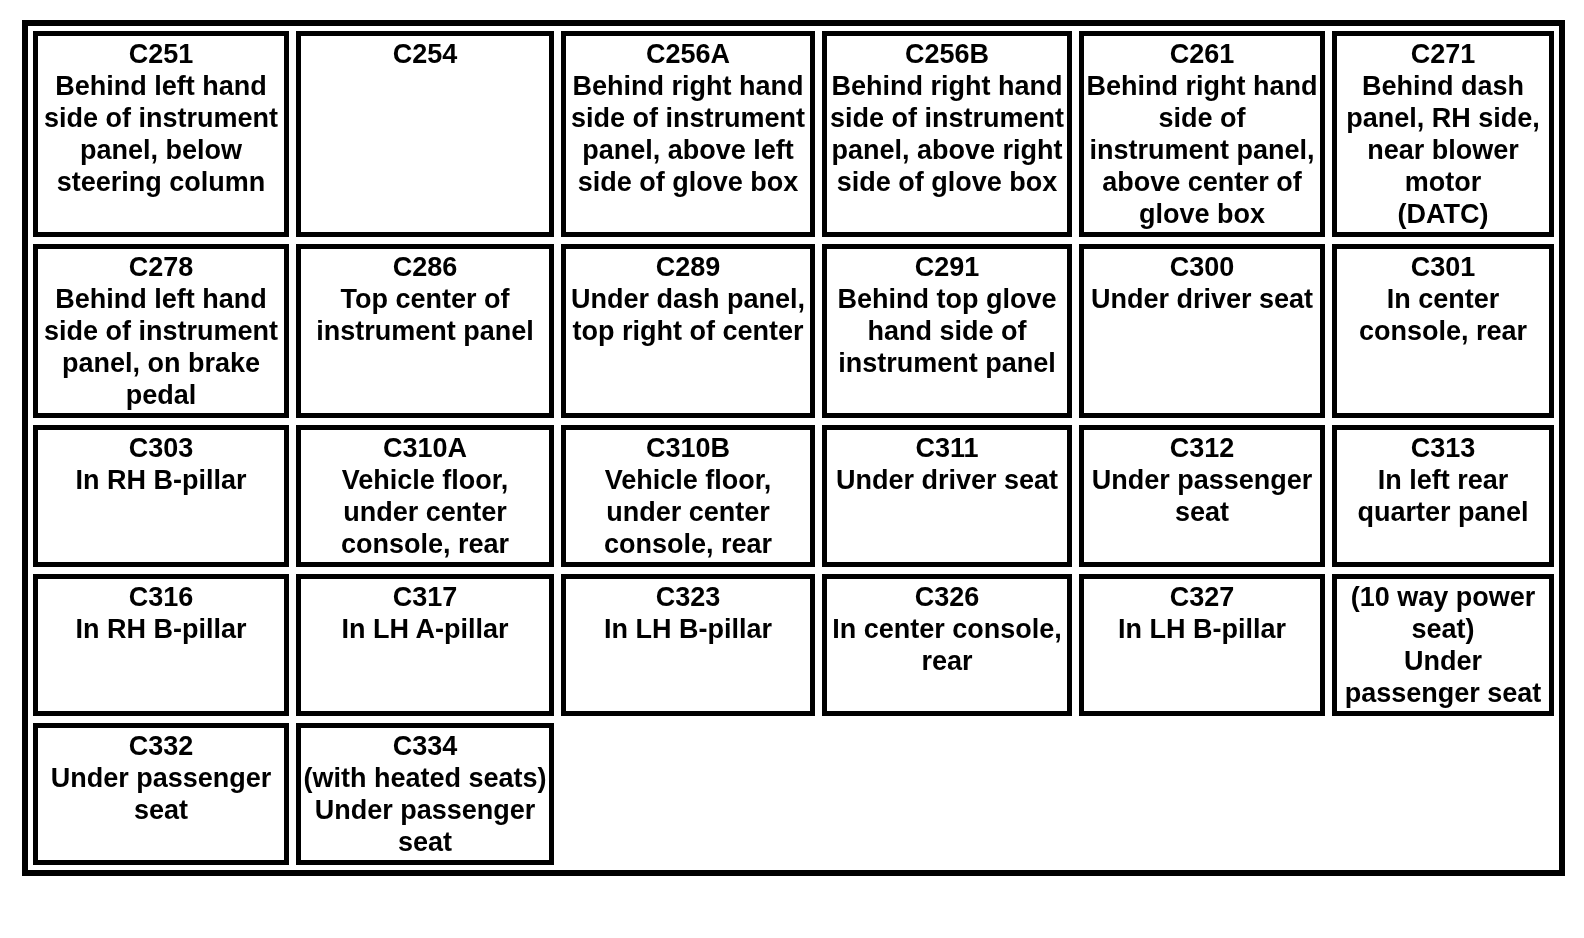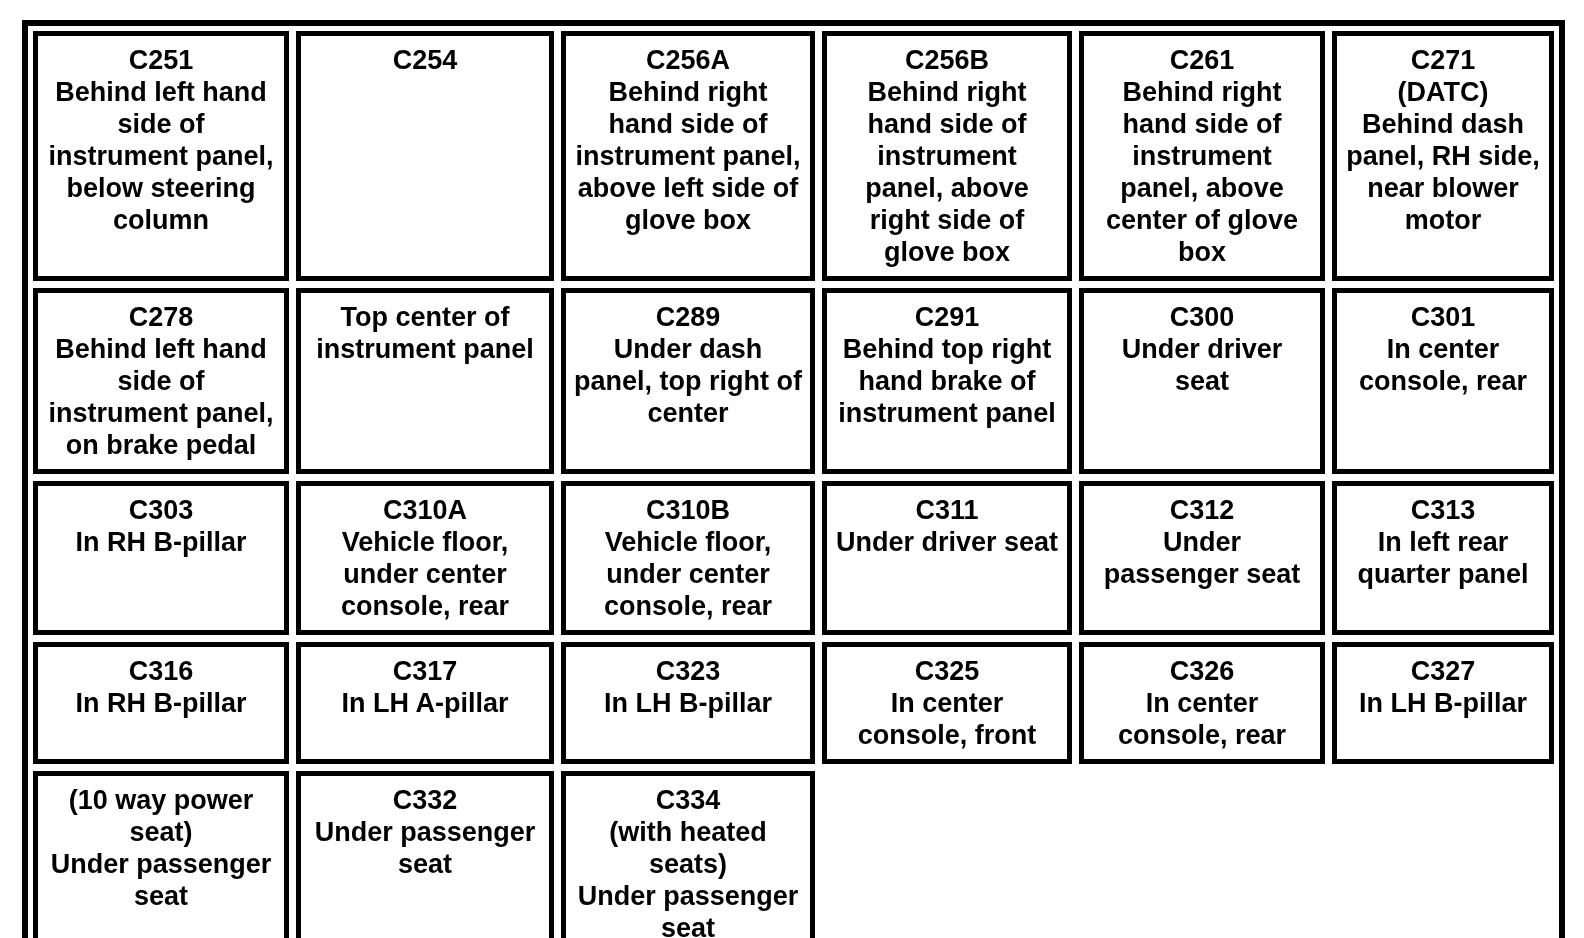--- a/index.html
+++ b/index.html
@@ -20,21 +20,21 @@
   }
   .grid {
     display: grid;
     grid-template-columns: 256px 258px 254px 250px 246px 222px;
     gap: 7px;
   }
   .cell {
     box-sizing: border-box;
     border: 5px solid #000000;
     background: #ffffff;
-    padding: 8px;
+    padding: 2px;
     text-align: center;
     color: #000000;
     font-weight: bold;
     font-size: 27px;
     line-height: 32px;
     overflow: hidden;
   }
   .cell div { margin: 0; }
 </style>
 </head>
@@ -63,41 +63,42 @@
       <div>Behind right hand side of instrument panel, above right side of glove box</div>
     </div>
     <div class="cell">
       <div>C261</div>
       <div></div>
       <div>Behind right hand side of instrument panel, above center of glove box</div>
     </div>
 
     <div class="cell">
       <div>C271</div>
+      <div>Behind dash panel, RH side, near blower motor</div>
       <div>(DATC)</div>
-      <div>Behind dash panel, RH side, near blower motor</div>
     </div>
     <div class="cell">
       <div>C278</div>
       <div></div>
       <div>Behind left hand side of instrument panel, on brake pedal</div>
     </div>
     <div class="cell">
+      <div>C286</div>
       <div></div>
       <div>Top center of instrument panel</div>
     </div>
     <div class="cell">
       <div>C289</div>
       <div></div>
       <div>Under dash panel, top right of center</div>
     </div>
     <div class="cell">
       <div>C291</div>
       <div></div>
-      <div>Behind top right hand brake of instrument panel</div>
+      <div>Behind top glove hand side of instrument panel</div>
     </div>
 
     <div class="cell">
       <div>C300</div>
       <div></div>
       <div>Under driver seat</div>
     </div>
     <div class="cell">
       <div>C301</div>
       <div></div>
@@ -144,25 +145,20 @@
       <div></div>
       <div>In LH A-pillar</div>
     </div>
     <div class="cell">
       <div>C323</div>
       <div></div>
       <div>In LH B-pillar</div>
     </div>
 
     <div class="cell">
-      <div>C325</div>
-      <div></div>
-      <div>In center console, front</div>
-    </div>
-    <div class="cell">
       <div>C326</div>
       <div></div>
       <div>In center console, rear</div>
     </div>
     <div class="cell">
       <div>C327</div>
       <div></div>
       <div>In LH B-pillar</div>
     </div>
     <div class="cell">

